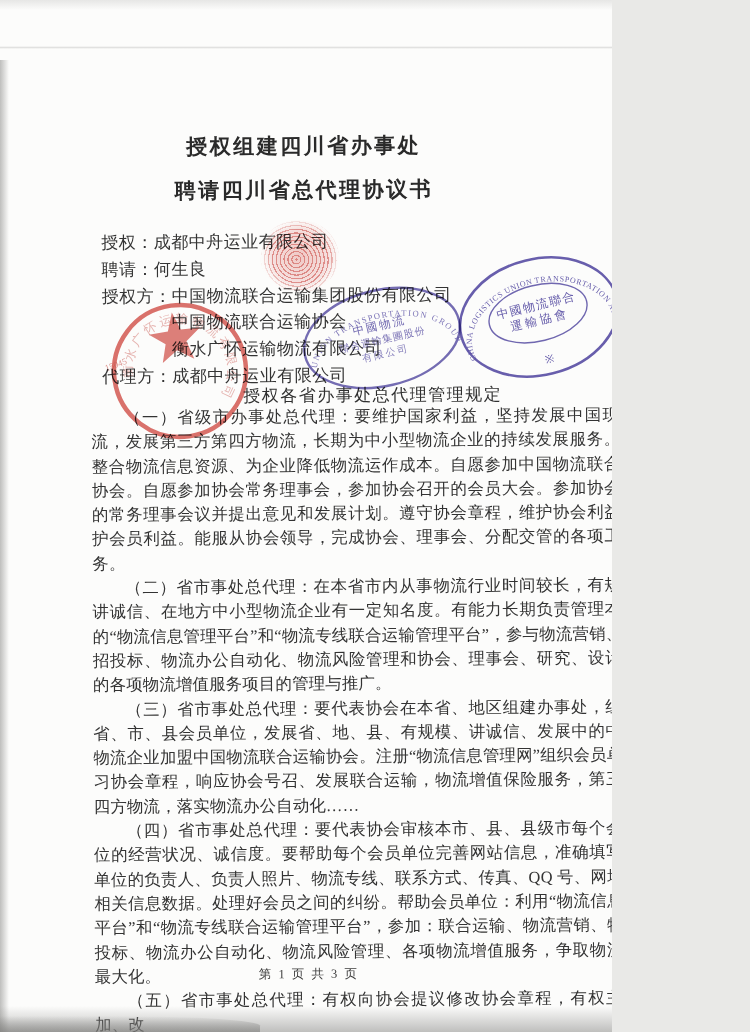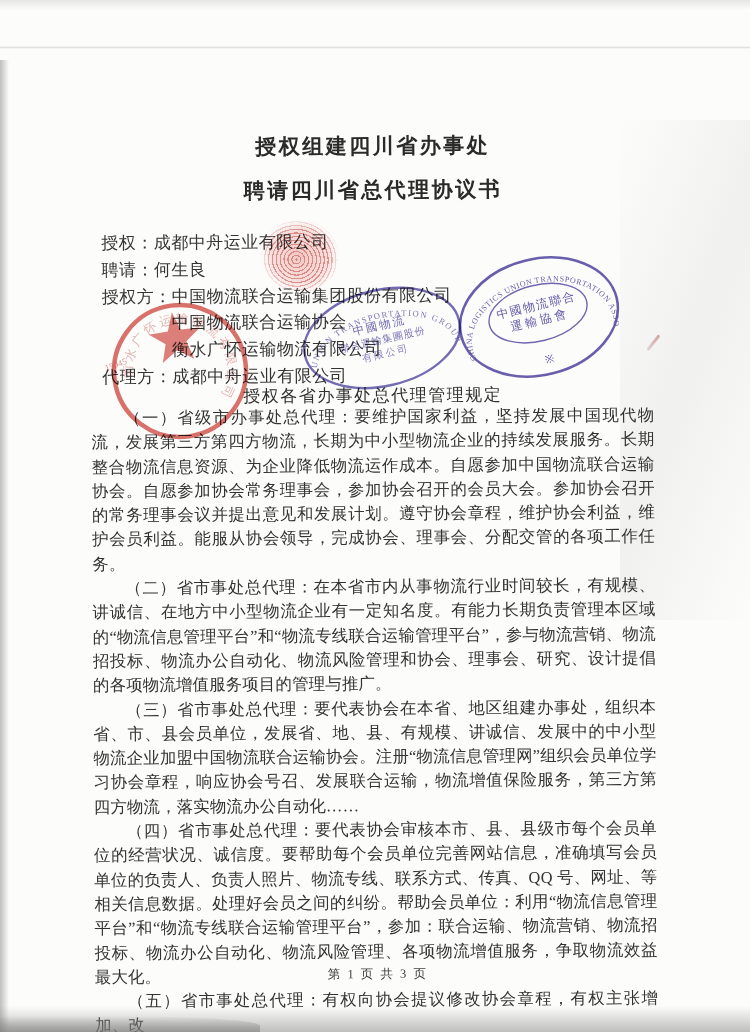--- a/index.html
+++ b/index.html
@@ -2,21 +2,21 @@
 <html><head>
 <meta charset="utf-8">
 <style>
   html,body{margin:0;padding:0;}
   body{
     width:750px;height:1032px;
     background:#e9e9e7;
     font-family:"Liberation Serif","DejaVu Serif",serif;
   }
   .sheet{
-    position:relative;width:750px;height:1032px;
+    position:relative;width:612px;height:1032px;
     background:#fcfcfb;overflow:hidden;
     color:#333;
   }
   
   .edge-left{position:absolute;left:0;top:60px;width:9px;height:972px;
     background:linear-gradient(90deg,rgba(140,140,138,.55),rgba(250,250,250,0));}
   .edge-top{position:absolute;left:0;top:0;width:100%;height:10px;
     background:linear-gradient(180deg,rgba(190,190,188,.35),rgba(250,250,250,0));}
   .edge-bottom{position:absolute;left:0;bottom:0;width:100%;height:26px;
     background:linear-gradient(0deg,rgba(130,130,128,.5),rgba(250,250,250,0));}

